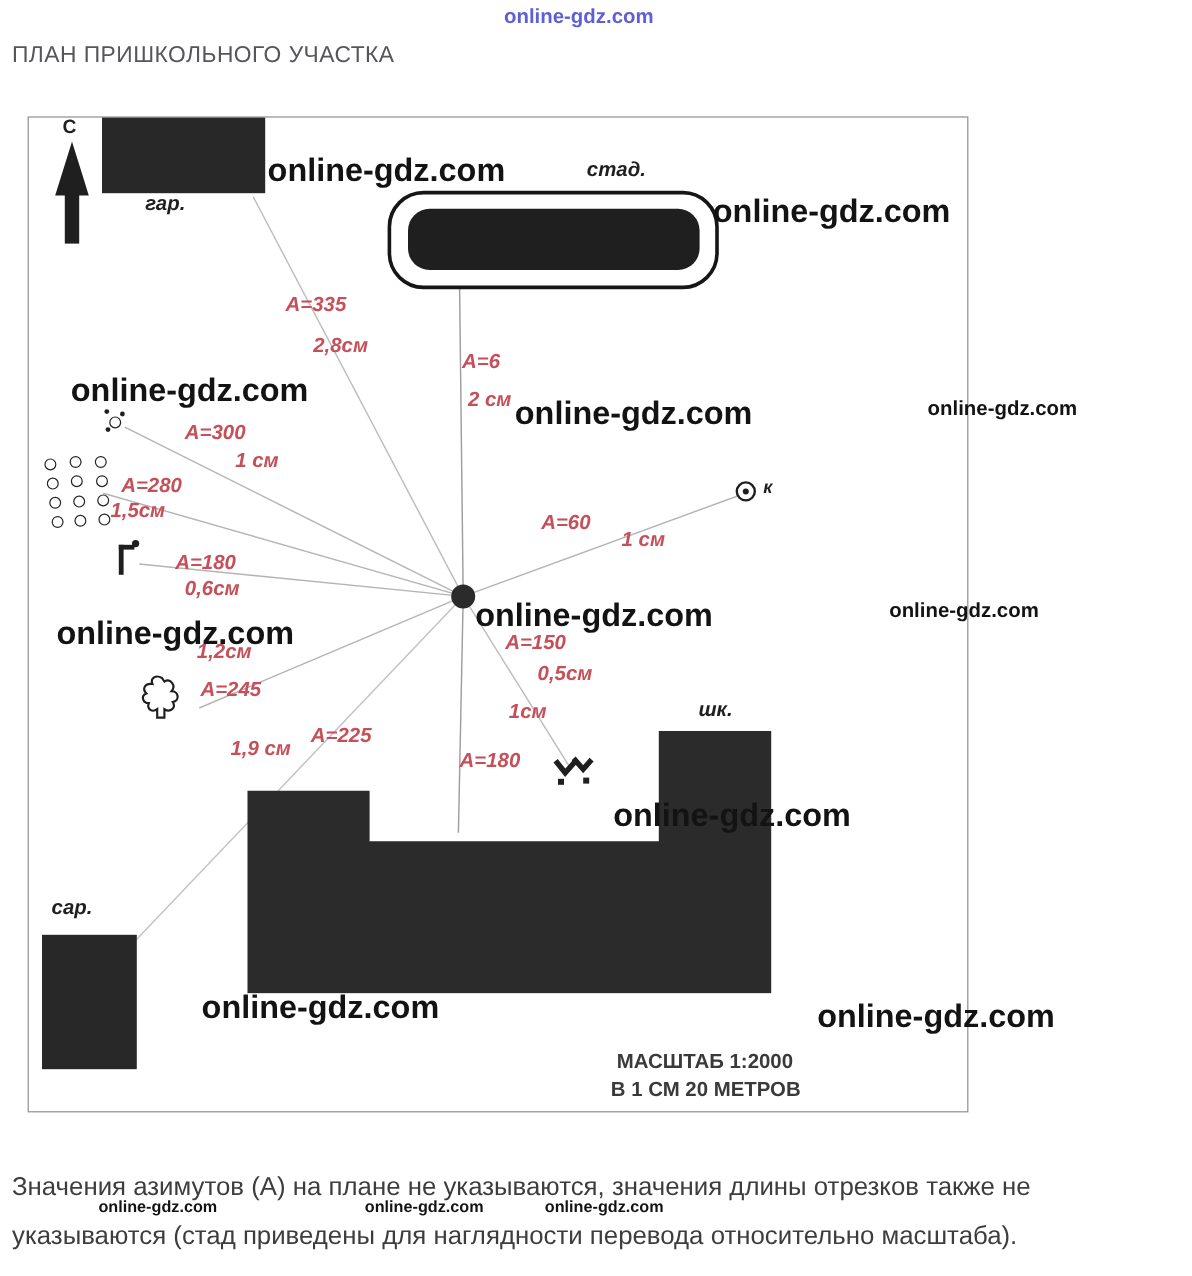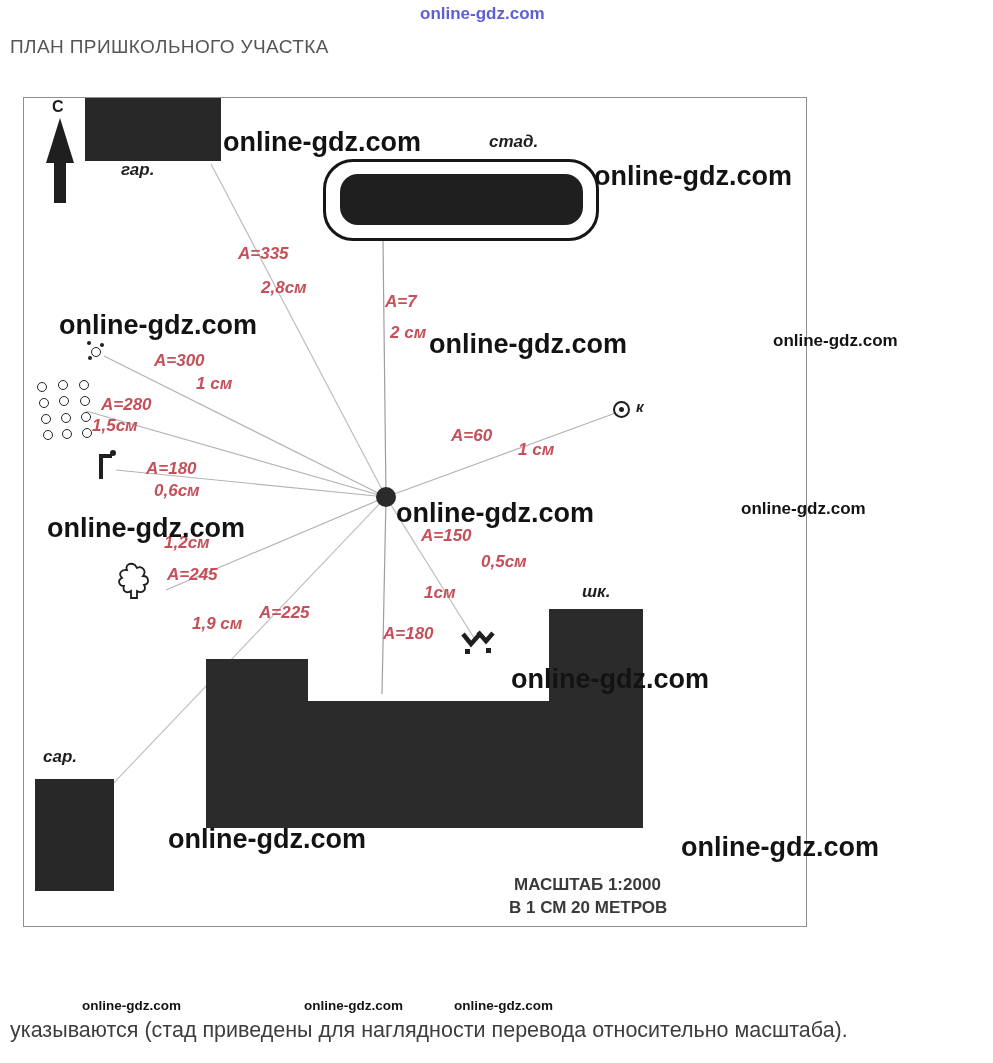--- a/index.html
+++ b/index.html
@@ -143,21 +143,21 @@
     <svg class="abs" style="left:435px;top:530px;" width="38" height="28" viewBox="0 0 38 28">
       <polyline points="4,6 12,16 20,7" fill="none" stroke="#1f1f1f" stroke-width="4.5"></polyline>
       <polyline points="19,4 27,13 34,5" fill="none" stroke="#1f1f1f" stroke-width="4.5"></polyline>
       <rect x="6" y="21" width="5" height="5" fill="#1f1f1f"></rect>
       <rect x="27" y="20" width="5" height="5" fill="#1f1f1f"></rect>
     </svg>
 
     <div class="abs rlabel" style="left:214px;top:146px;">A=335</div>
     <div class="abs rlabel" style="left:237px;top:180px;">2,8см</div>
 
-    <div class="abs rlabel" style="left:361px;top:194px;">A=7</div>
+    <div class="abs rlabel" style="left:361px;top:194px;">A=6</div>
     <div class="abs rlabel" style="left:366px;top:225px;">2 см</div>
 
     <div class="abs rlabel" style="left:130px;top:253px;">A=300</div>
     <div class="abs rlabel" style="left:172px;top:276px;">1 см</div>
 
     <div class="abs rlabel" style="left:77px;top:297px;">A=280</div>
     <div class="abs rlabel" style="left:68px;top:318px;">1,5см</div>
 
     <div class="abs rlabel" style="left:122px;top:361px;">A=180</div>
     <div class="abs rlabel" style="left:130px;top:383px;">0,6см</div>
@@ -165,21 +165,21 @@
     <div class="abs rlabel" style="left:140px;top:435px;">1,2см</div>
     <div class="abs rlabel" style="left:143px;top:467px;">A=245</div>
 
     <div class="abs rlabel" style="left:168px;top:516px;">1,9 см</div>
     <div class="abs rlabel" style="left:235px;top:505px;">A=225</div>
 
     <div class="abs rlabel" style="left:361px;top:485px;padding-left:39px;">1см</div>
     <div class="abs rlabel" style="left:359px;top:526px;">A=180</div>
 
     <div class="abs rlabel" style="left:397px;top:428px;">A=150</div>
-    <div class="abs rlabel" style="left:424px;top:454px;margin-left:33px;">0,5см</div>
+    <div class="abs rlabel" style="left:424px;top:454px;">0,5см</div>
 
     <div class="abs rlabel" style="left:427px;top:328px;">A=60</div>
     <div class="abs rlabel" style="left:494px;top:342px;">1 см</div>
 
     <div class="abs scale-label" style="left:490px;top:777px;">МАСШТАБ 1:2000</div>
     <div class="abs scale-label" style="left:485px;top:800px;">В 1 СМ 20 МЕТРОВ</div>
 
     <div class="abs wm wm-big" style="left:199px;top:29px;">online-gdz.com</div>
     <div class="abs wm wm-big" style="left:570px;top:63px;">online-gdz.com</div>
     <div class="abs wm wm-big" style="left:35px;top:212px;">online-gdz.com</div>
@@ -187,19 +187,20 @@
     <div class="abs wm wm-mid" style="left:749px;top:233px;">online-gdz.com</div>
     <div class="abs wm wm-big" style="left:23px;top:415px;">online-gdz.com</div>
     <div class="abs wm wm-big" style="left:372px;top:400px;">online-gdz.com</div>
     <div class="abs wm wm-mid" style="left:717px;top:401px;">online-gdz.com</div>
     <div class="abs wm wm-big" style="left:487px;top:566px;">online-gdz.com</div>
     <div class="abs wm wm-big" style="left:144px;top:726px;">online-gdz.com</div>
   </div>
 
   <div class="abs wm wm-big" style="left:681px;top:832px;">online-gdz.com</div>
 
+  <div class="abs footnote" style="left:10px;top:977px;">Значения азимутов (А) на плане не указываются, значения длины отрезков также не</div>
   <div class="abs footnote" style="left:10px;top:1018px;">указываются (стад приведены для наглядности перевода относительно масштаба).</div>
 
   <div class="abs wm wm-small" style="left:82px;top:998px;">online-gdz.com</div>
   <div class="abs wm wm-small" style="left:304px;top:998px;">online-gdz.com</div>
   <div class="abs wm wm-small" style="left:454px;top:998px;">online-gdz.com</div>
 
 </div>
 
 </body></html>

